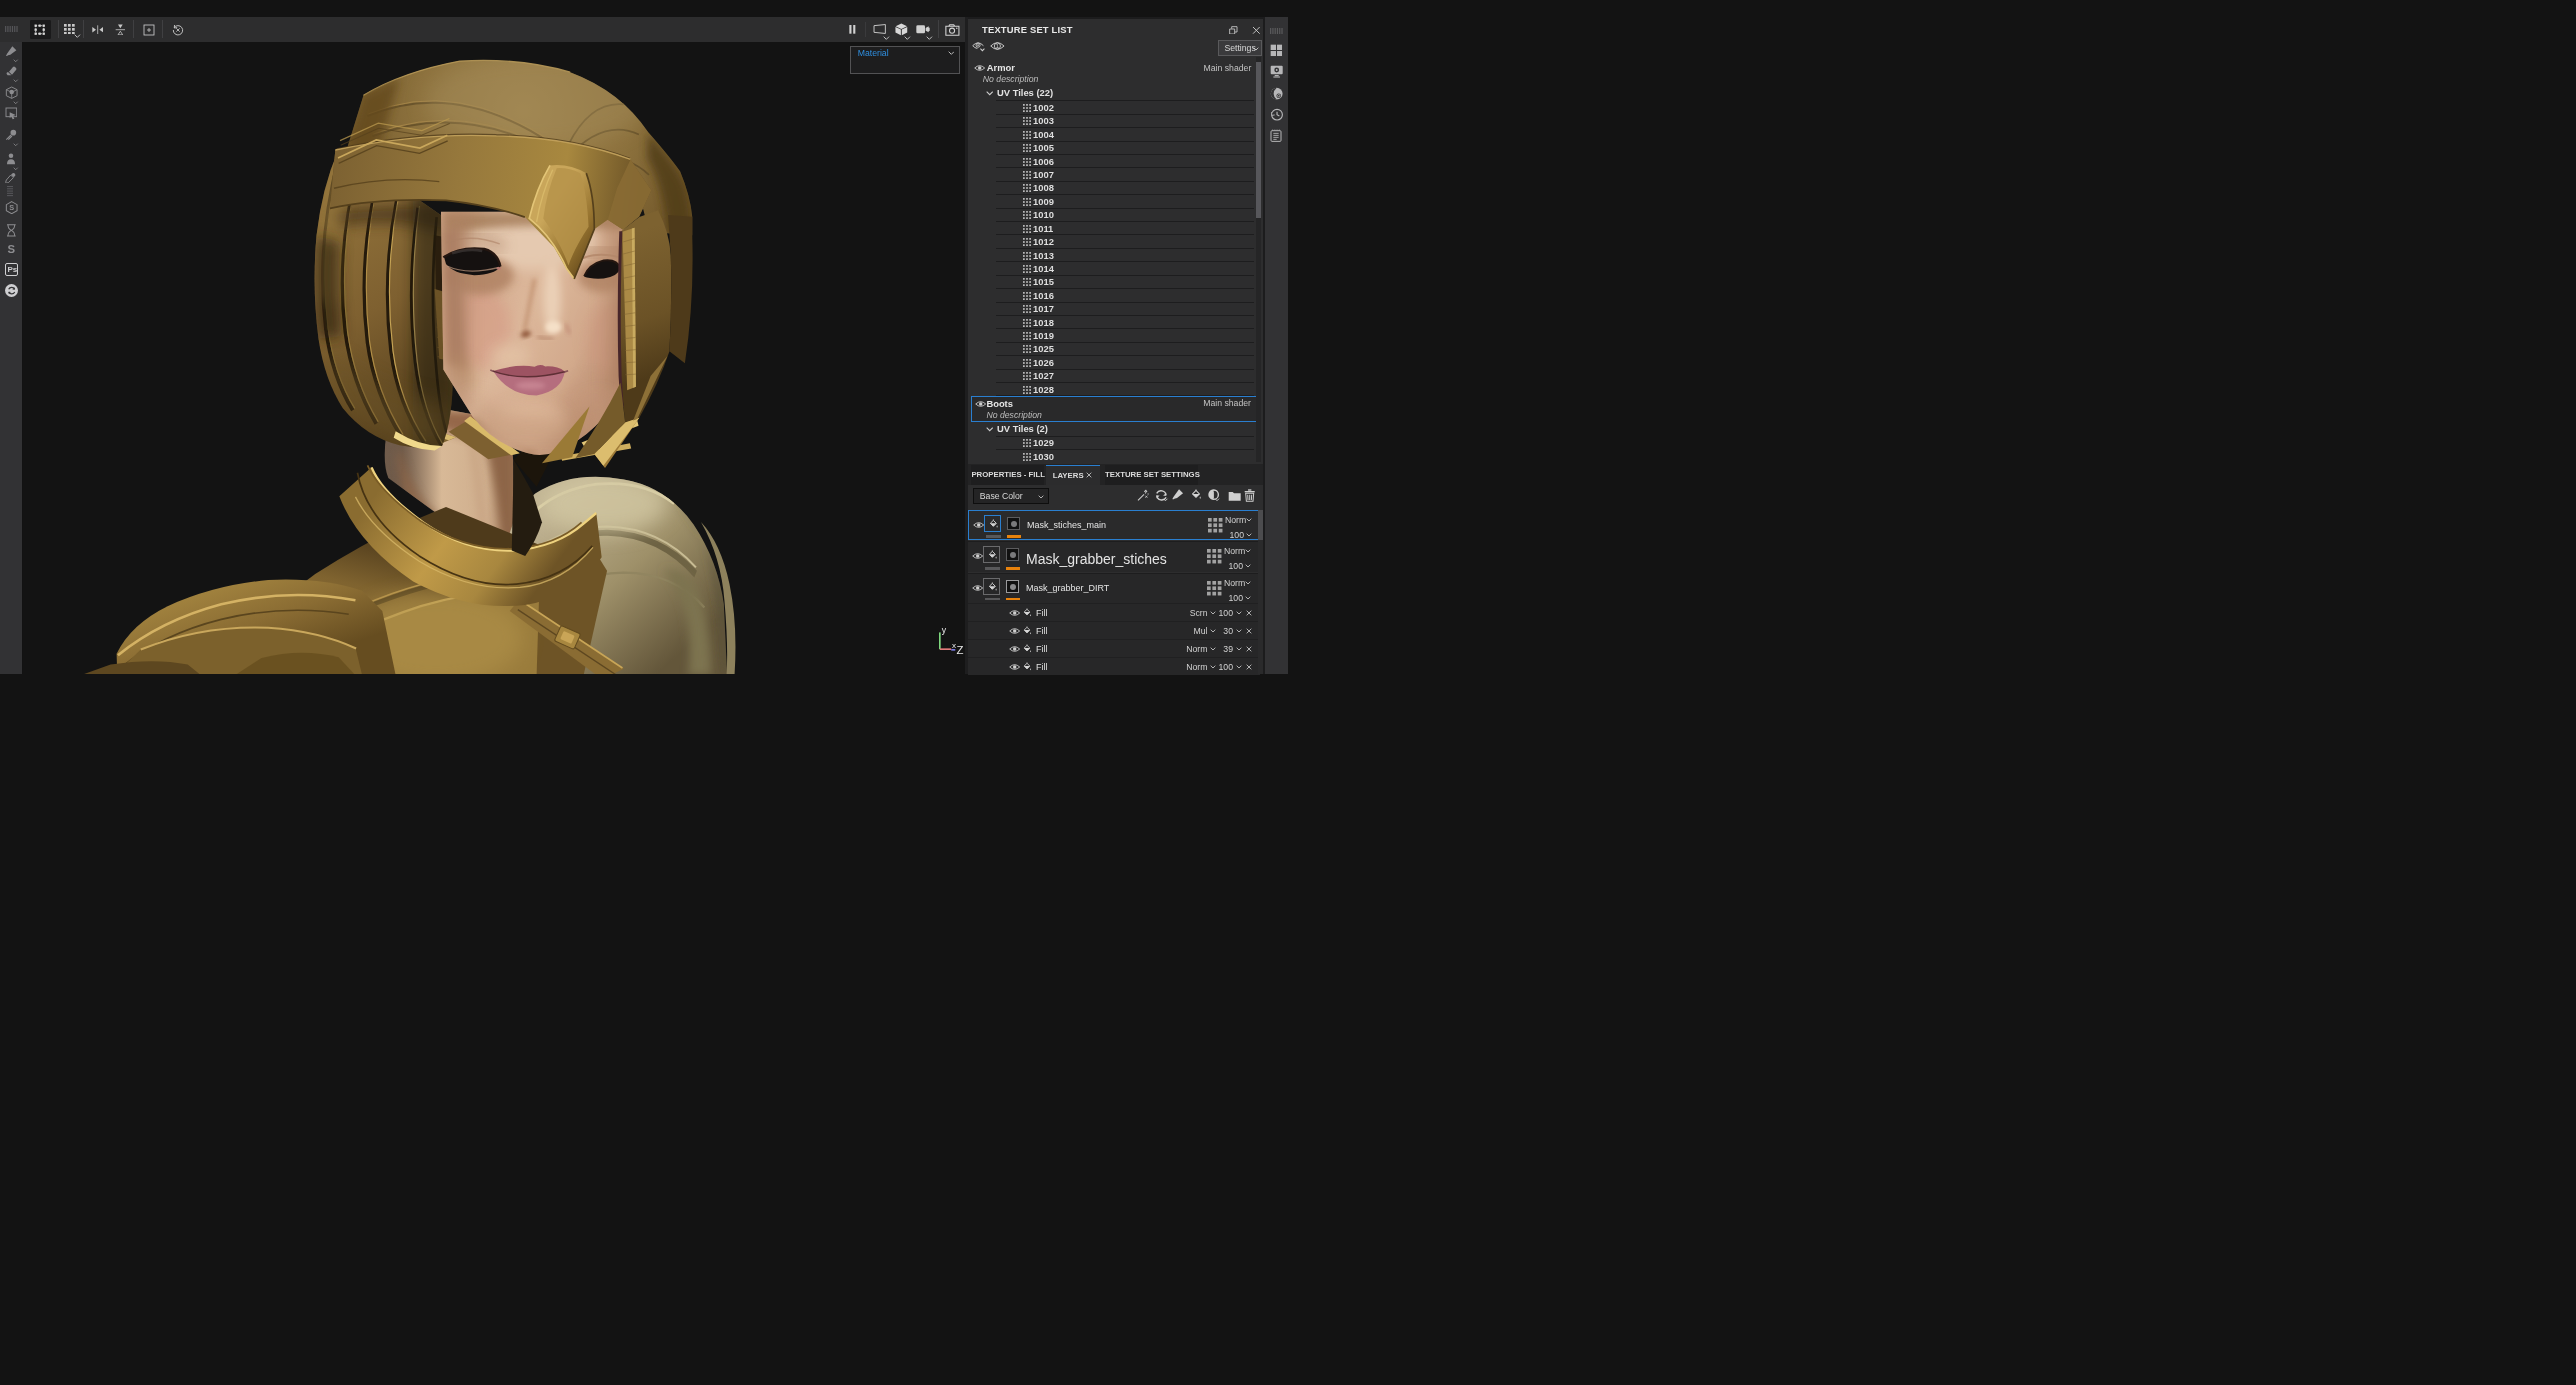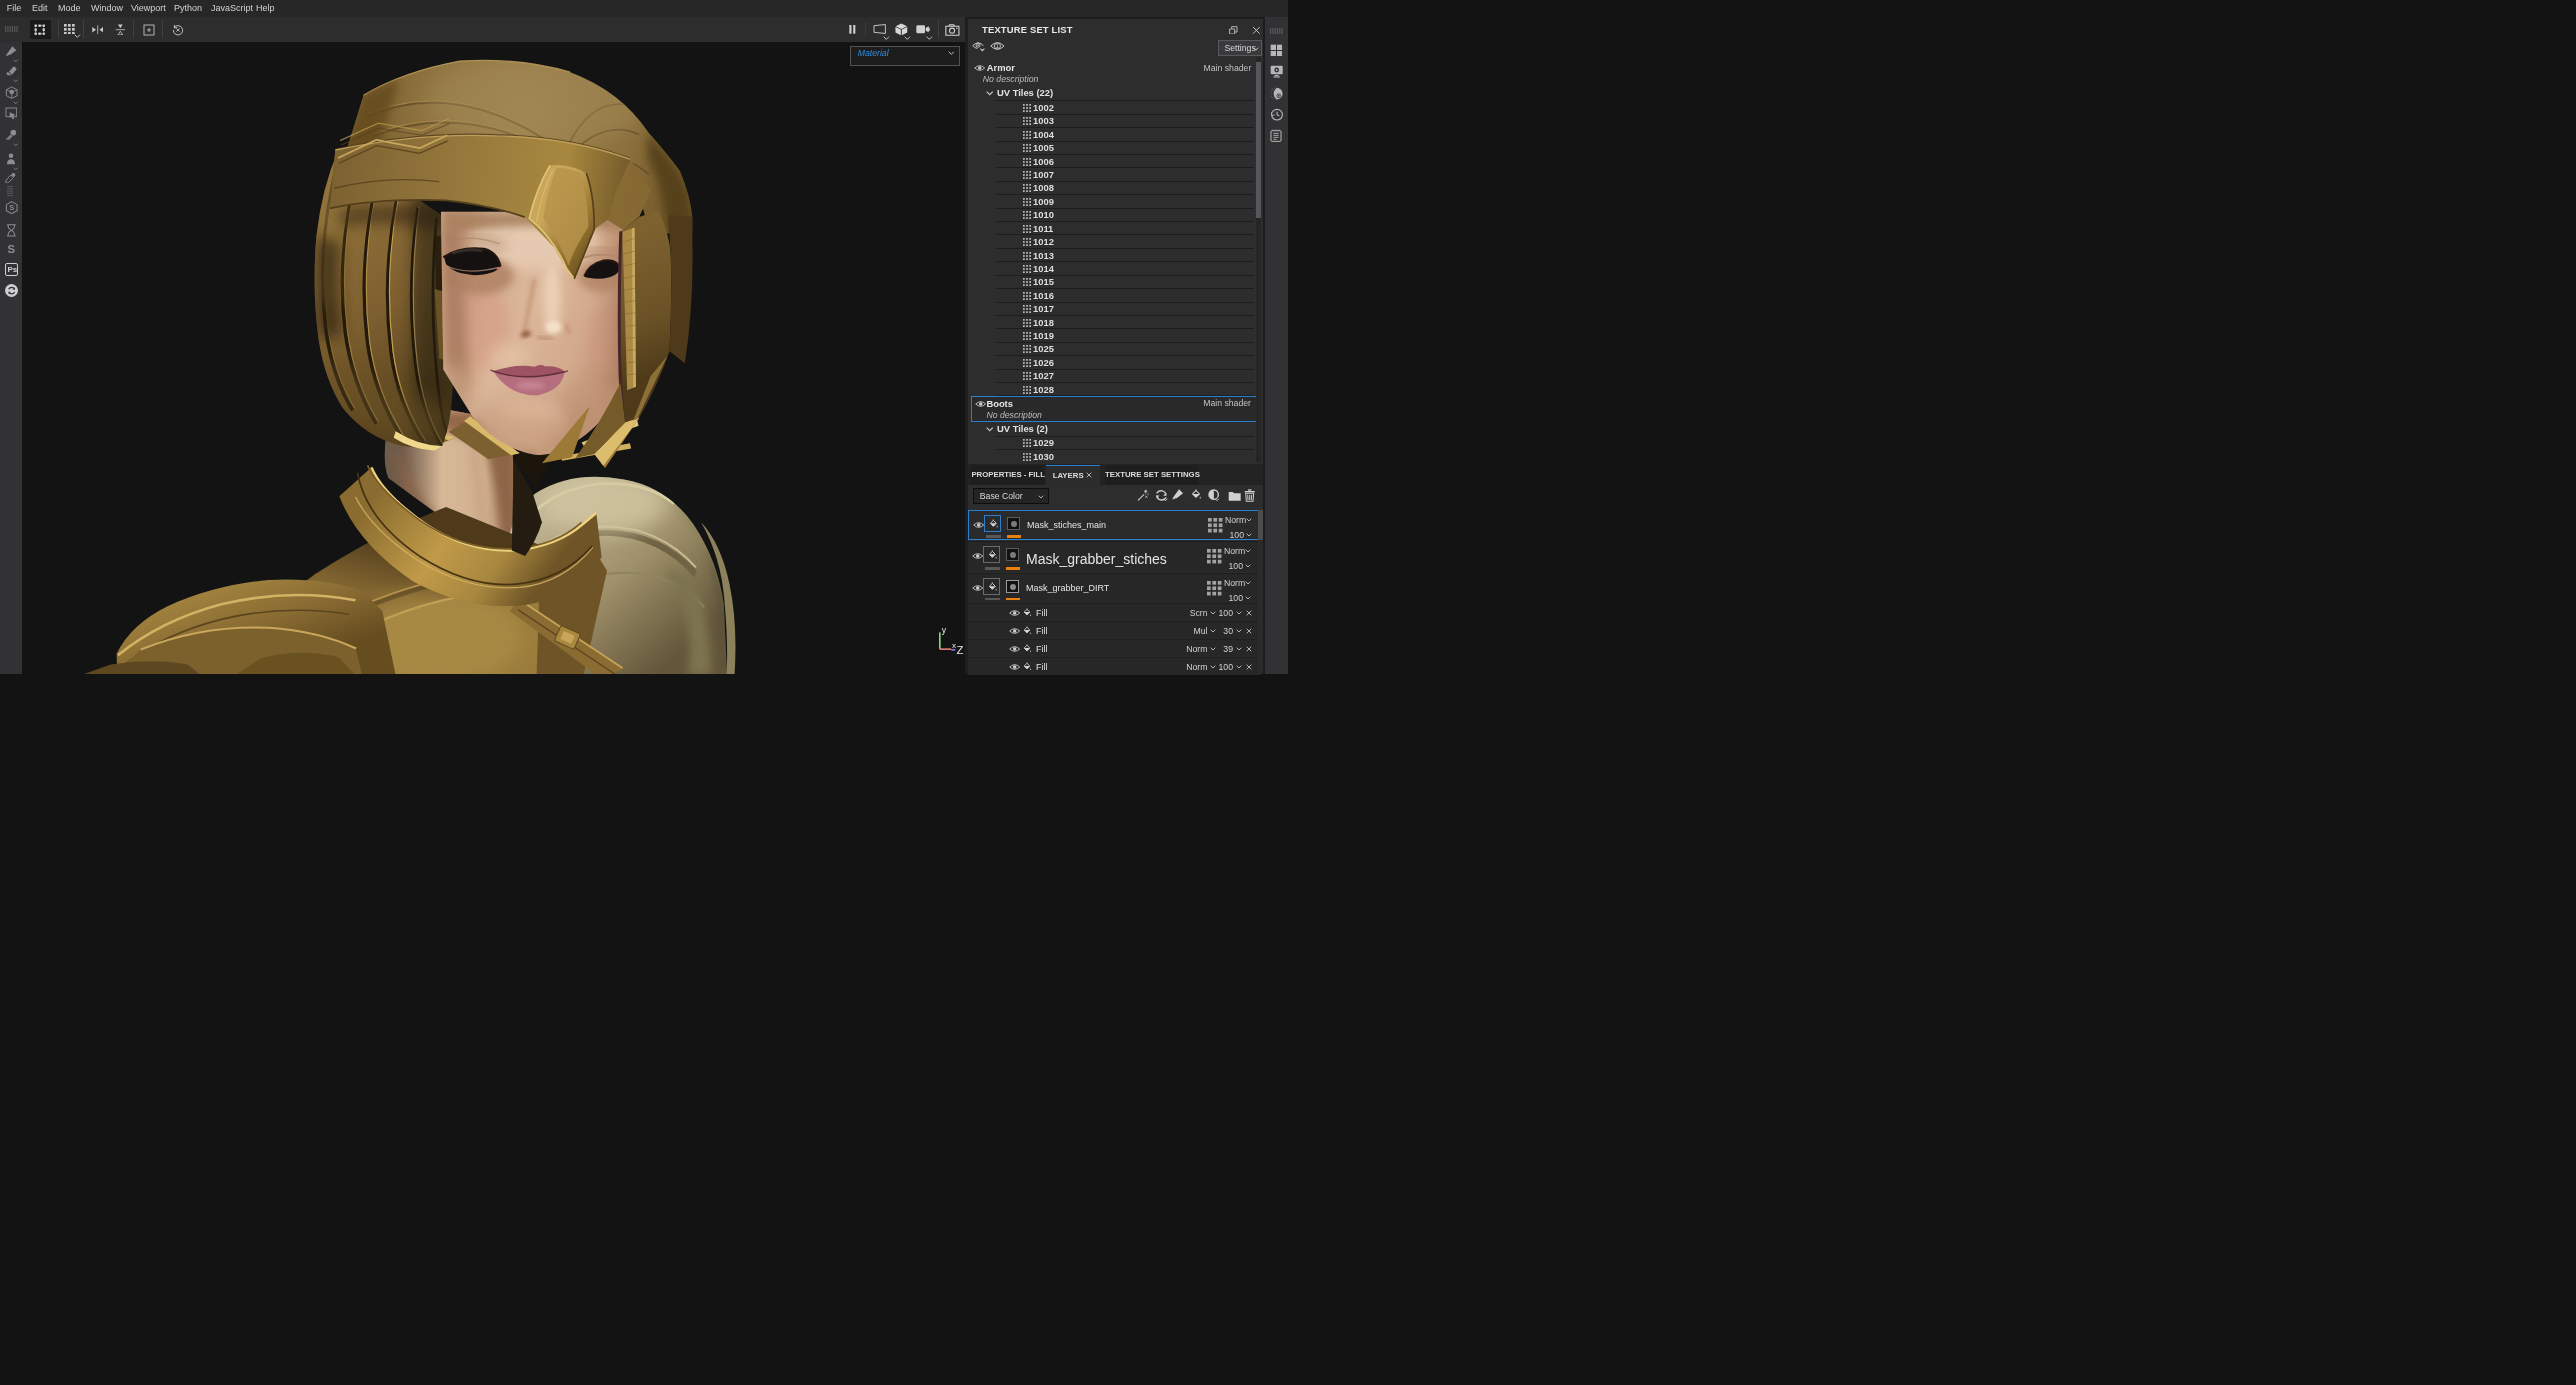--- a/index.html
+++ b/index.html
@@ -10,21 +10,21 @@
 #menubar { position:absolute; left:0; top:0; width:1288px; height:17px; background:#272728; color:#d2d3d4; font-size:9px; }
 #menubar span { position:absolute; top:2.7px; }
 
 #toolbar { position:absolute; left:0; top:17px; width:968px; height:25px; background:#2d2d2e; }
 .tbdiv { position:absolute; top:3.4px; width:0.7px; height:18px; background:#404042; }
 #selbtn { position:absolute; left:29.5px; top:2.7px; width:21.5px; height:19.5px; background:#1a1a1b; border-radius:1.3px; }
 
 #leftbar { position:absolute; left:0; top:42px; width:22px; height:632px; background:#323234; }
 
 #viewport { position:absolute; left:22px; top:42px; width:946px; height:632px; background:#131313; overflow:hidden; }
-#matdd { position:absolute; left:850px; top:46px; width:110px; height:20px; background:#1d1d1e; border:0.7px solid #525254; color:#2f8fe0; font-size:8.7px;font-style:italic; }
+#matdd { position:absolute; left:850px; top:46px; width:110px; height:28px; background:#1d1d1e; border:0.7px solid #525254; color:#2f8fe0; font-size:8.7px; }
 #matdd .txt { position:absolute; left:6.7px; top:0.7px; }
 
 #panel { position:absolute; left:968px; top:17px; width:295px; height:657px; background:#2d2d2e; }
 #paneltop { position:absolute; left:0; top:0; width:295px; height:2px; background:#1c1c1d; }
 .ttl { position:absolute; left:14px; top:7.4px; font-size:9.4px; font-weight:bold; color:#e8e8e8; letter-spacing:0.2px; }
 #tslheader { position:absolute; left:0; top:20px; width:295px; height:19.5px; }
 #settingsbtn { position:absolute; left:250px; top:3.4px; width:44px; height:16px; background:#3a3a3c; border:0.7px solid #59595b; color:#d8d8d8; font-size:8.7px; }
 #tslist { position:absolute; left:0; top:40px; width:295px; height:405px; overflow:hidden; }
 .uvrow { position:absolute; left:0px; width:295px; height:13.4px; color:#dedede; font-size:9.4px; font-weight:bold;margin-left:24px; }
 .uvsep { position:absolute; left:27.5px; width:258px; height:0.7px; background:#1d1d1e; }
@@ -339,30 +339,20 @@
 <g>
 <path d="M2802 1934 L2802 1884" stroke="#7ed87e" stroke-width="5"></path>
 <path d="M2802 1934 L2836 1934" stroke="#e07a7a" stroke-width="5"></path>
 <path d="M2836 1936 L2848 1936" stroke="#7a7ae0" stroke-width="5"></path>
 <text x="2808" y="1886" font-size="26" fill="#e8e8e8" font-family="Liberation Sans">y</text>
 <text x="2838" y="1930" font-size="24" fill="#e8e8e8" font-family="Liberation Sans">x</text>
 <text x="2852" y="1948" font-size="34" fill="#e8e8e8" font-family="Liberation Sans">Z</text>
 </g>
 
 </svg></div>
-  <div id="menubar">
-    <span style="left:6.7px">File</span>
-      <span style="left:32px">Edit</span>
-      <span style="left:58px">Mode</span>
-      <span style="left:91px">Window</span>
-      <span style="left:131px">Viewport</span>
-      <span style="left:174px">Python</span>
-      <span style="left:211px">JavaScript</span>
-      <span style="left:256px">Help</span>
-  </div>
   <div id="toolbar">
       <svg width="14.8" height="6.7" viewBox="0 0 22 10" style="position:absolute;left:5.4px;top:9.4px">
         <g fill="#56565a">
           <rect x="0.0" y="0" width="1.8" height="9"></rect>
           <rect x="3.4" y="0" width="1.8" height="9"></rect>
           <rect x="6.8" y="0" width="1.8" height="9"></rect>
           <rect x="10.2" y="0" width="1.8" height="9"></rect>
           <rect x="13.6" y="0" width="1.8" height="9"></rect>
           <rect x="17.0" y="0" width="1.8" height="9"></rect>
         </g>

